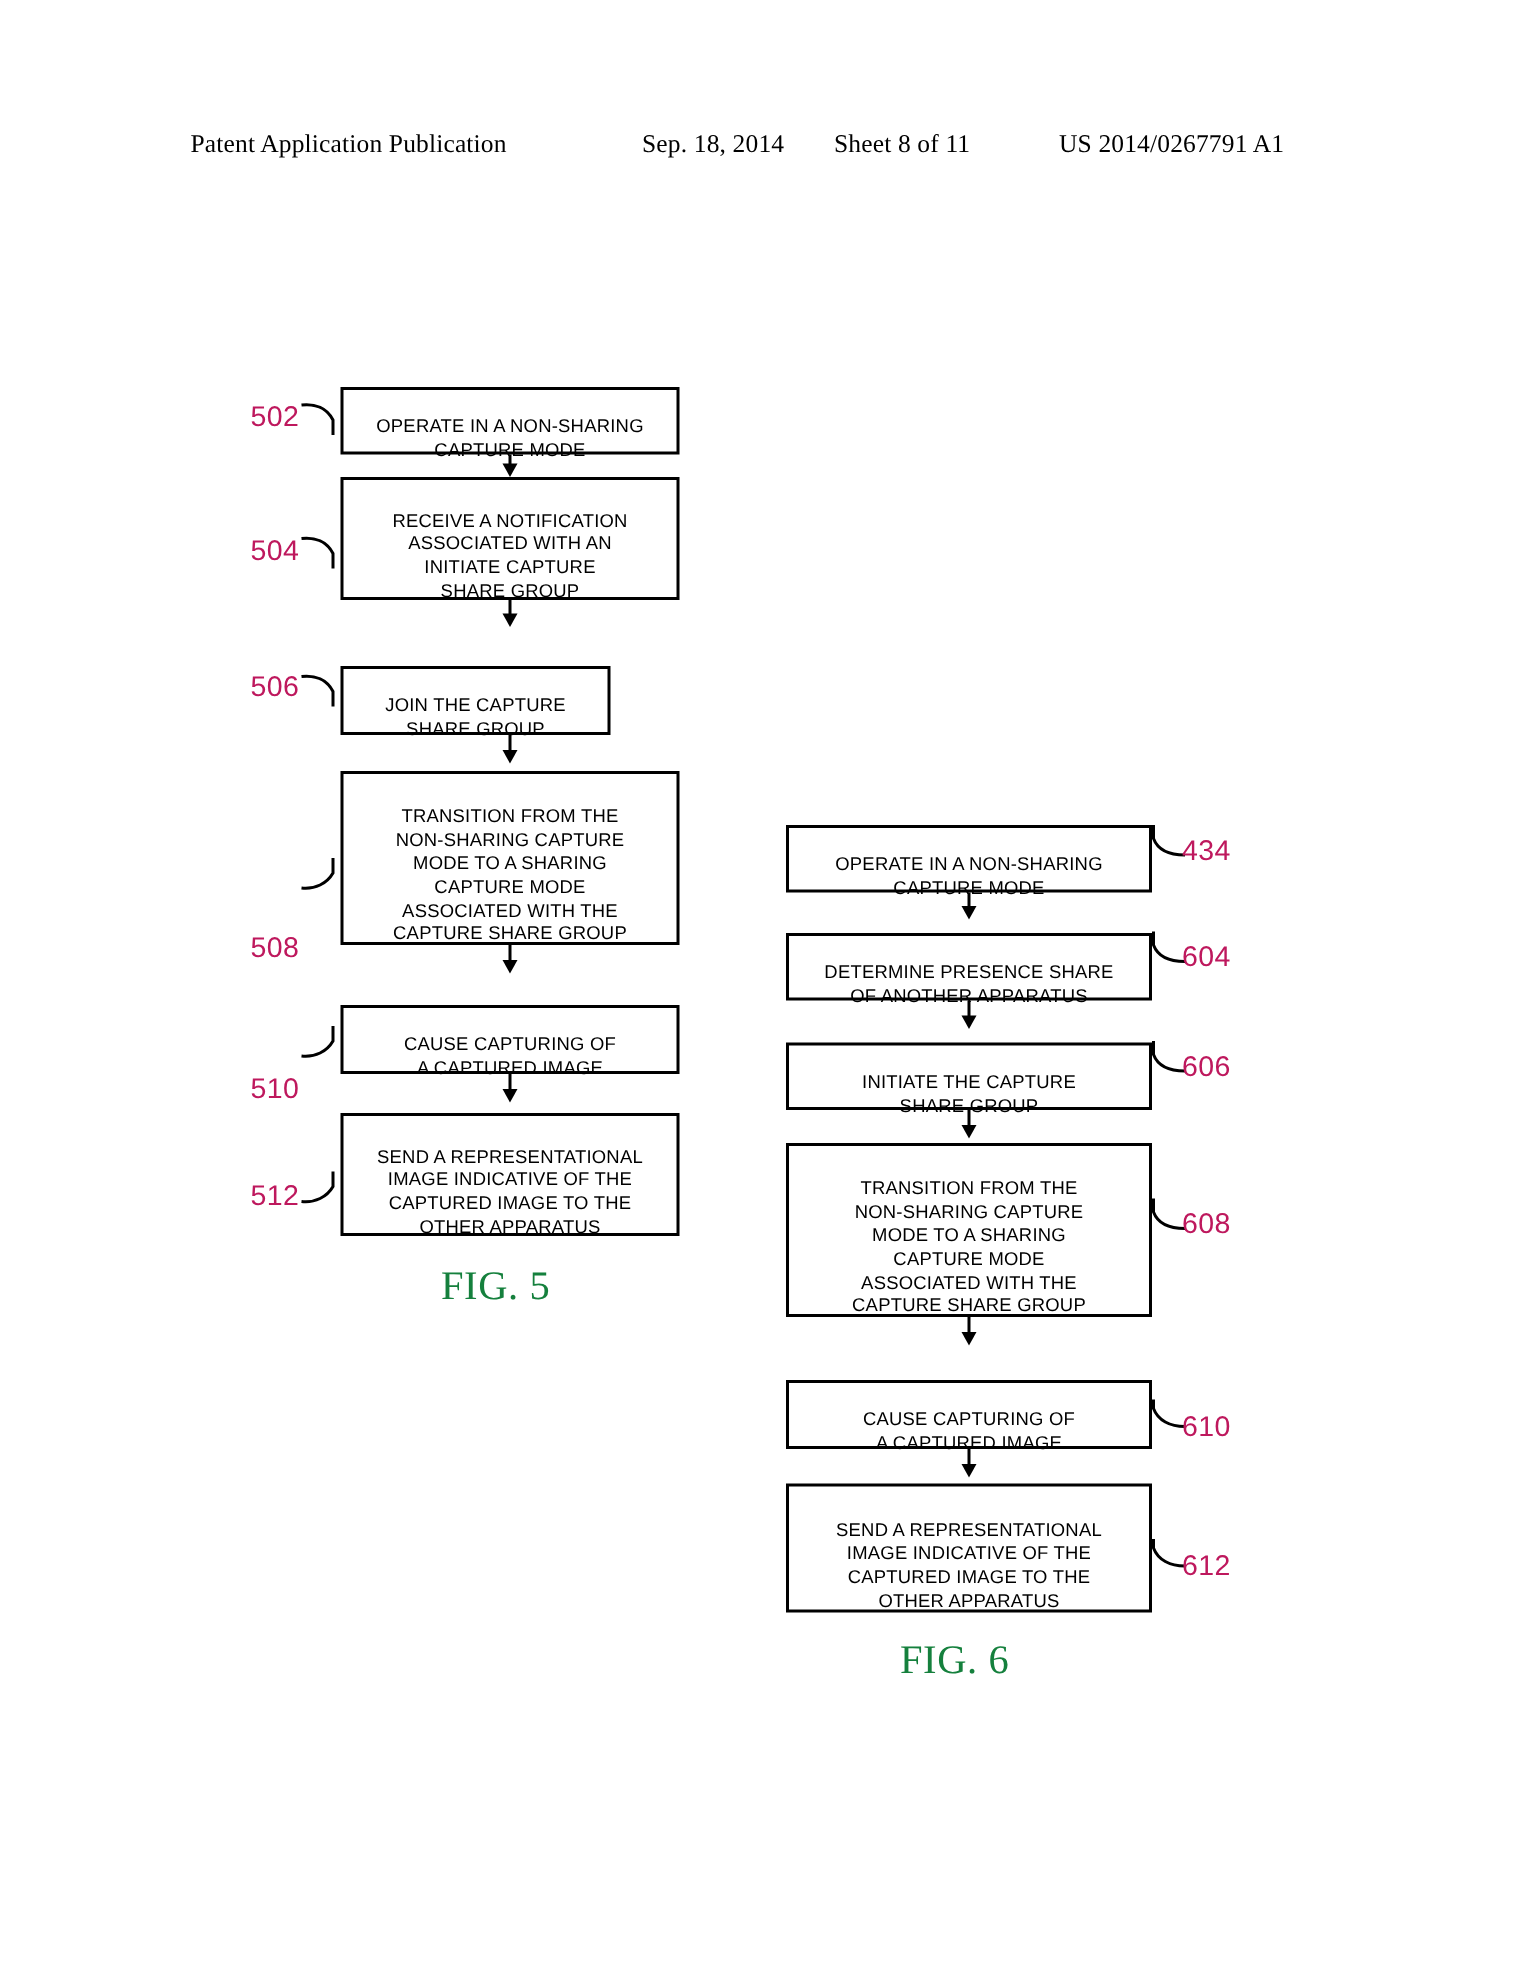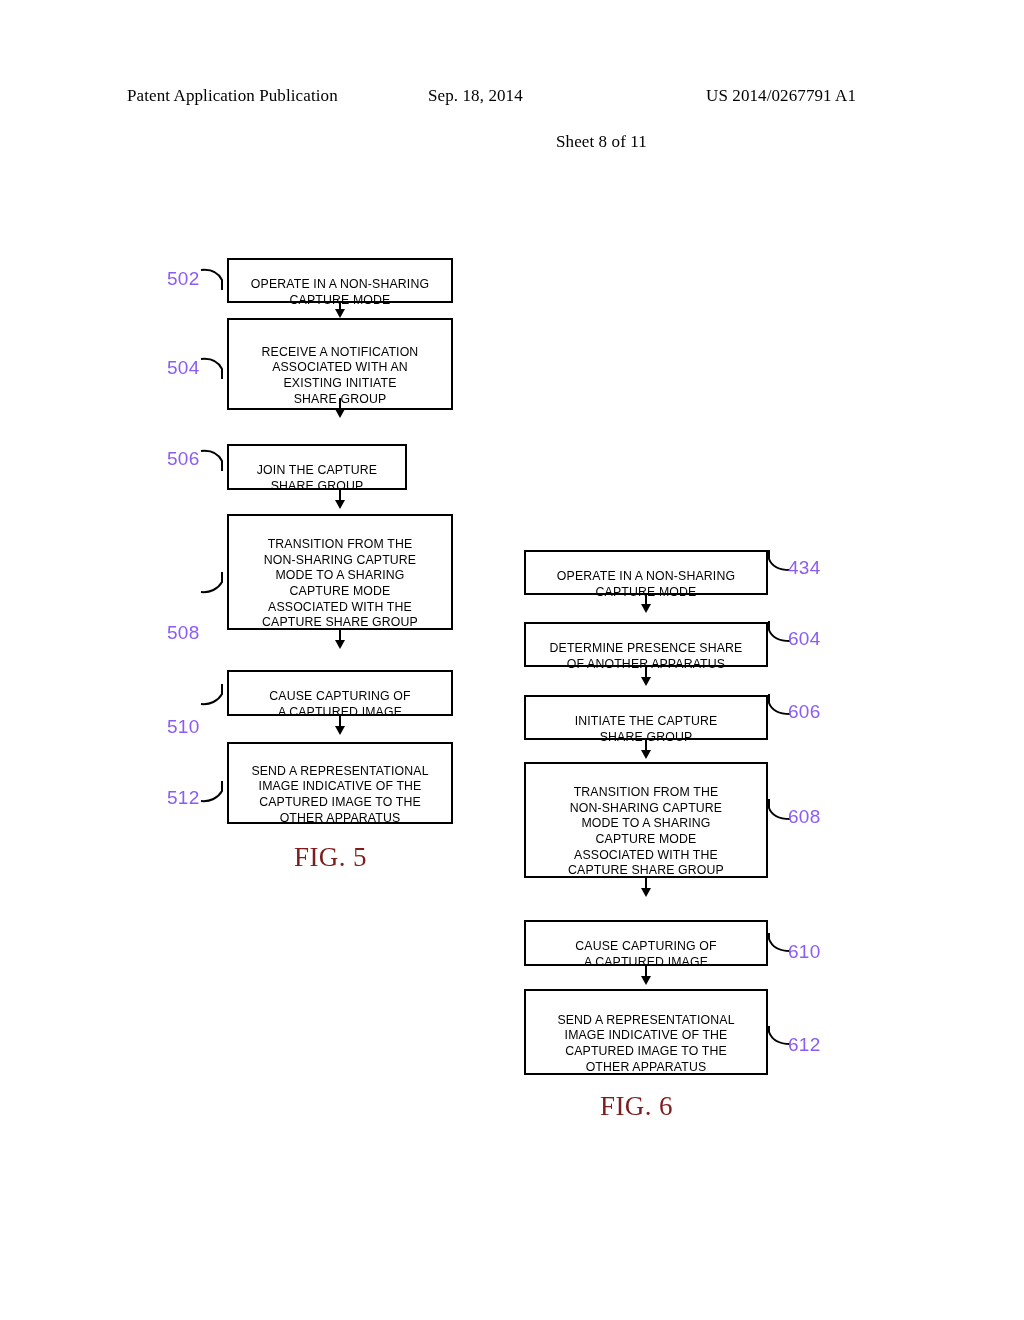--- a/index.html
+++ b/index.html
@@ -26,21 +26,21 @@
     width: 1024px;
     height: 26px;
     font-family: "Liberation Serif", serif;
     font-weight: normal;
     font-size: 17px;
     letter-spacing: 0.1px;
     white-space: nowrap;
   }
   .hdr-pub   { position: absolute; left: 127px; top: 0; }
   .hdr-date  { position: absolute; left: 428px; top: 0; }
-  .hdr-sheet { position: absolute; left: 556px; top: 0; margin-top: 46px; }
+  .hdr-sheet { position: absolute; left: 556px; top: 0; }
   .hdr-pat   { position: absolute; left: 706px; top: 0; }
 
   
   .figure {
     position: absolute;
   }
   #figure-5 { left: 0; top: 0; width: 512px; height: 1320px; }
   #figure-6 { left: 0; top: 0; width: 1024px; height: 1320px; }
 
   
@@ -77,33 +77,33 @@
     border-right: 5.5px solid transparent;
     border-top: 9px solid #000000;
   }
 
   
   .ref-num {
     position: absolute;
     font-family: "Liberation Sans", sans-serif;
     font-size: 19px;
     letter-spacing: 0.3px;
-    color: #8b5cf6;
+    color: #be185d;
     white-space: nowrap;
   }
   .leader { position: absolute; overflow: visible; }
 
   
   .fig-caption {
     position: absolute;
     font-family: "Liberation Serif", serif;
     font-size: 27px;
     font-weight: normal;
     letter-spacing: 0.4px;
-    color: #7f1d1d;
+    color: #15803d;
     white-space: nowrap;
   }
 </style>
 </head>
 <body>
 
 <div class="page-header">
   <span class="hdr-pub">Patent Application Publication</span>
   <span class="hdr-date">Sep. 18, 2014</span>
   <span class="hdr-sheet">Sheet 8 of 11</span>
@@ -118,25 +118,25 @@
       <span>CAPTURE MODE</span>
     </div>
   </div>
   <div class="ref-num" style="left:167px; top:268px;">502</div>
   <svg class="leader" style="left:200px; top:264px;" width="34" height="26" viewBox="0 0 34 26">
     <path d="M1,6 C10,5 18,8 22,16 L22,26" fill="none" stroke="#000" stroke-width="2"></path>
   </svg>
   <div class="conn" style="left:339px; top:303px; height:9px;"></div>
   <div class="arrowhead" style="left:334.5px; top:309px;"></div>
 
-  <div class="node" style="left:227px; top:318px; width:226px; height:92px;">
+  <div class="node" style="left:227px; top:318px; width:226px; height:82px;">
     <div class="lines">
       <span>RECEIVE A NOTIFICATION</span>
       <span>ASSOCIATED WITH AN</span>
-      <span>EXISTING INITIATE</span>
+      <span>INITIATE CAPTURE</span>
       <span>SHARE GROUP</span>
     </div>
   </div>
   <div class="ref-num" style="left:167px; top:357px;">504</div>
   <svg class="leader" style="left:200px; top:353px;" width="34" height="26" viewBox="0 0 34 26">
     <path d="M1,6 C10,5 18,8 22,16 L22,26" fill="none" stroke="#000" stroke-width="2"></path>
   </svg>
   <div class="conn" style="left:339px; top:398px; height:13px;"></div>
   <div class="arrowhead" style="left:334.5px; top:409px;"></div>
 

